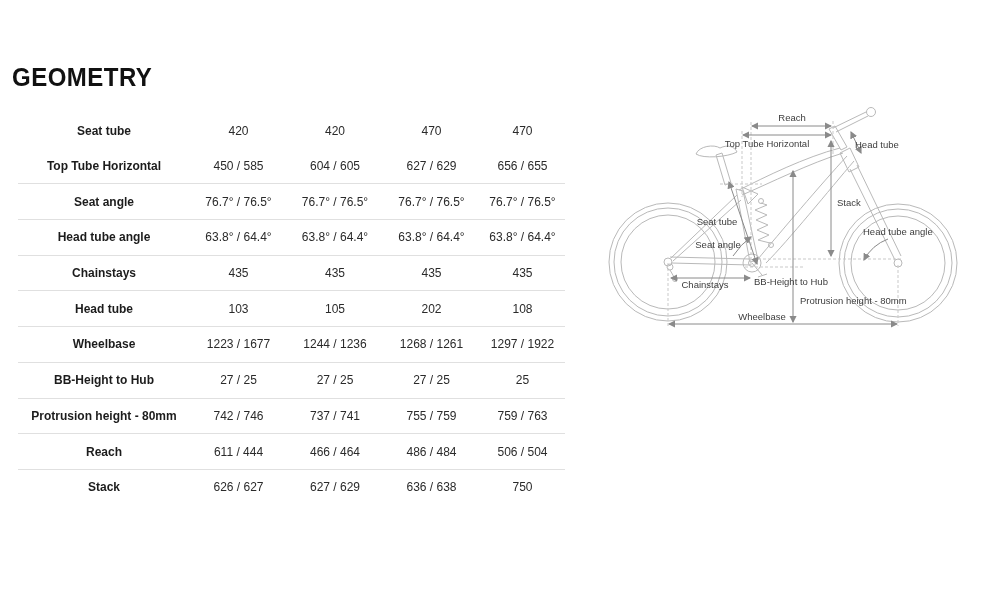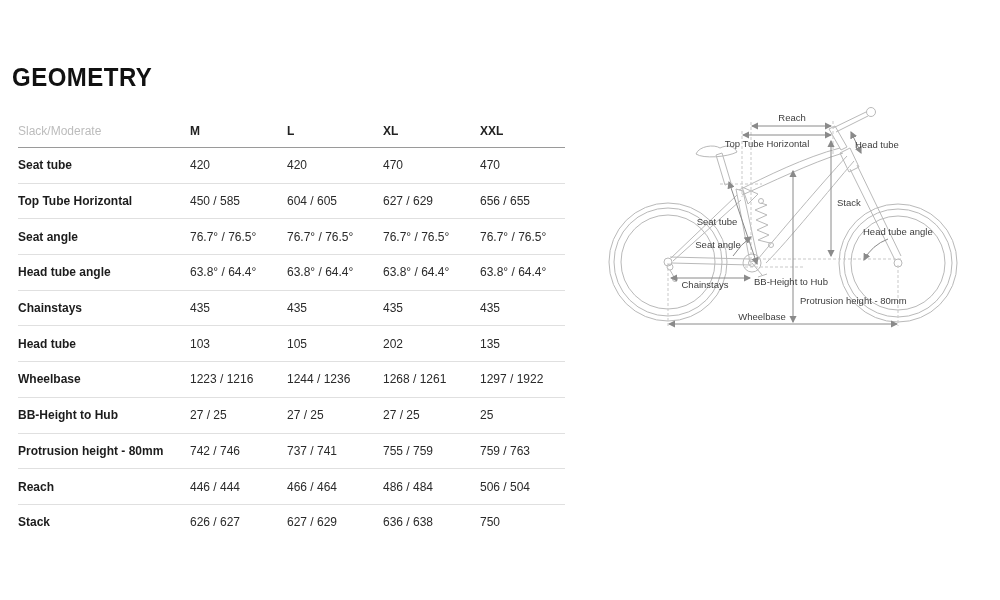--- a/index.html
+++ b/index.html
@@ -1,17 +1,17 @@
 <!DOCTYPE html>
 <html><head>
 <meta charset="utf-8">
 <style>
   html,body{margin:0;padding:0;background:#ffffff;}
   .page{position:relative;width:1000px;height:600px;background:#fff;overflow:hidden;
-        font-family:"Liberation Sans","DejaVu Sans",sans-serif;color:#1a1a1a;}
+        font-family:"Liberation Sans","DejaVu Sans",sans-serif;color:#1a1a1a;text-align:center;}
   .title{position:absolute;left:12px;top:62px;font-size:25px;font-weight:800;
          letter-spacing:.5px;color:#111;transform:scale(.96,1.04);transform-origin:left top;}
   
   .geo-table{position:absolute;left:18px;top:114px;width:547px;}
   .trow{display:grid;grid-template-columns:172px 97px 96px 97px 85px;align-items:center;height:34.7px;}
   .trow.header{height:33px;border-bottom:1px solid #9a9a9a;}
   .trow + .trow + .trow{border-top:1px solid #e0e0e0;}
   .hmuted{color:#bcbcbc;font-size:12px;}
   .hcol{font-size:12px;font-weight:700;color:#222;}
   .rlabel{font-size:12px;font-weight:700;color:#1c1c1c;}
@@ -24,27 +24,20 @@
   .dlabel{font-family:"Liberation Sans","DejaVu Sans",sans-serif;font-size:9.5px;fill:#3d3d3d;}
 </style>
 </head>
 <body>
 
 <div class="page">
 
   <div class="title">GEOMETRY</div>
 
   <div class="geo-table">
-    <div class="trow header">
-      <div class="hmuted">Slack/Moderate</div>
-      <div class="hcol">M</div>
-      <div class="hcol">L</div>
-      <div class="hcol">XL</div>
-      <div class="hcol">XXL</div>
-    </div>
 
     <div class="trow">
       <div class="rlabel">Seat tube</div>
       <div class="rval">420</div>
       <div class="rval">420</div>
       <div class="rval">470</div>
       <div class="rval">470</div>
     </div>
     <div class="trow">
       <div class="rlabel">Top Tube Horizontal</div>
@@ -72,46 +65,46 @@
       <div class="rval">435</div>
       <div class="rval">435</div>
       <div class="rval">435</div>
       <div class="rval">435</div>
     </div>
     <div class="trow">
       <div class="rlabel">Head tube</div>
       <div class="rval">103</div>
       <div class="rval">105</div>
       <div class="rval">202</div>
-      <div class="rval">135</div>
+      <div class="rval">108</div>
     </div>
     <div class="trow">
       <div class="rlabel">Wheelbase</div>
-      <div class="rval">1223 / 1216</div>
+      <div class="rval">1223 / 1677</div>
       <div class="rval">1244 / 1236</div>
       <div class="rval">1268 / 1261</div>
       <div class="rval">1297 / 1922</div>
     </div>
     <div class="trow">
       <div class="rlabel">BB-Height to Hub</div>
       <div class="rval">27 / 25</div>
       <div class="rval">27 / 25</div>
       <div class="rval">27 / 25</div>
       <div class="rval">25</div>
     </div>
     <div class="trow">
       <div class="rlabel">Protrusion height - 80mm</div>
       <div class="rval">742 / 746</div>
       <div class="rval">737 / 741</div>
       <div class="rval">755 / 759</div>
       <div class="rval">759 / 763</div>
     </div>
     <div class="trow">
       <div class="rlabel">Reach</div>
-      <div class="rval">446 / 444</div>
+      <div class="rval">611 / 444</div>
       <div class="rval">466 / 464</div>
       <div class="rval">486 / 484</div>
       <div class="rval">506 / 504</div>
     </div>
     <div class="trow">
       <div class="rlabel">Stack</div>
       <div class="rval">626 / 627</div>
       <div class="rval">627 / 629</div>
       <div class="rval">636 / 638</div>
       <div class="rval">750</div>

